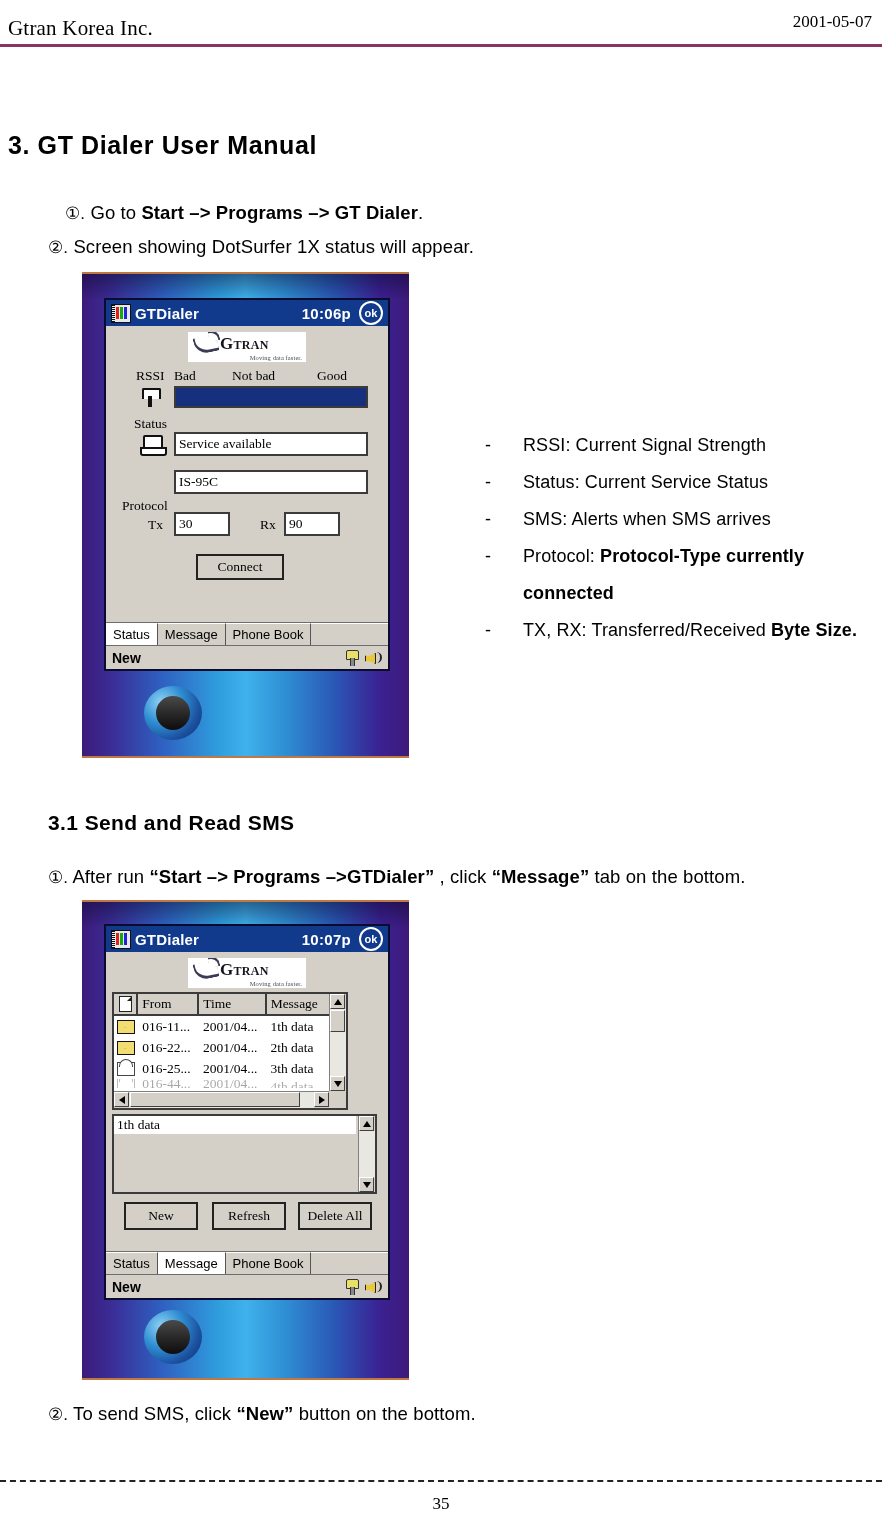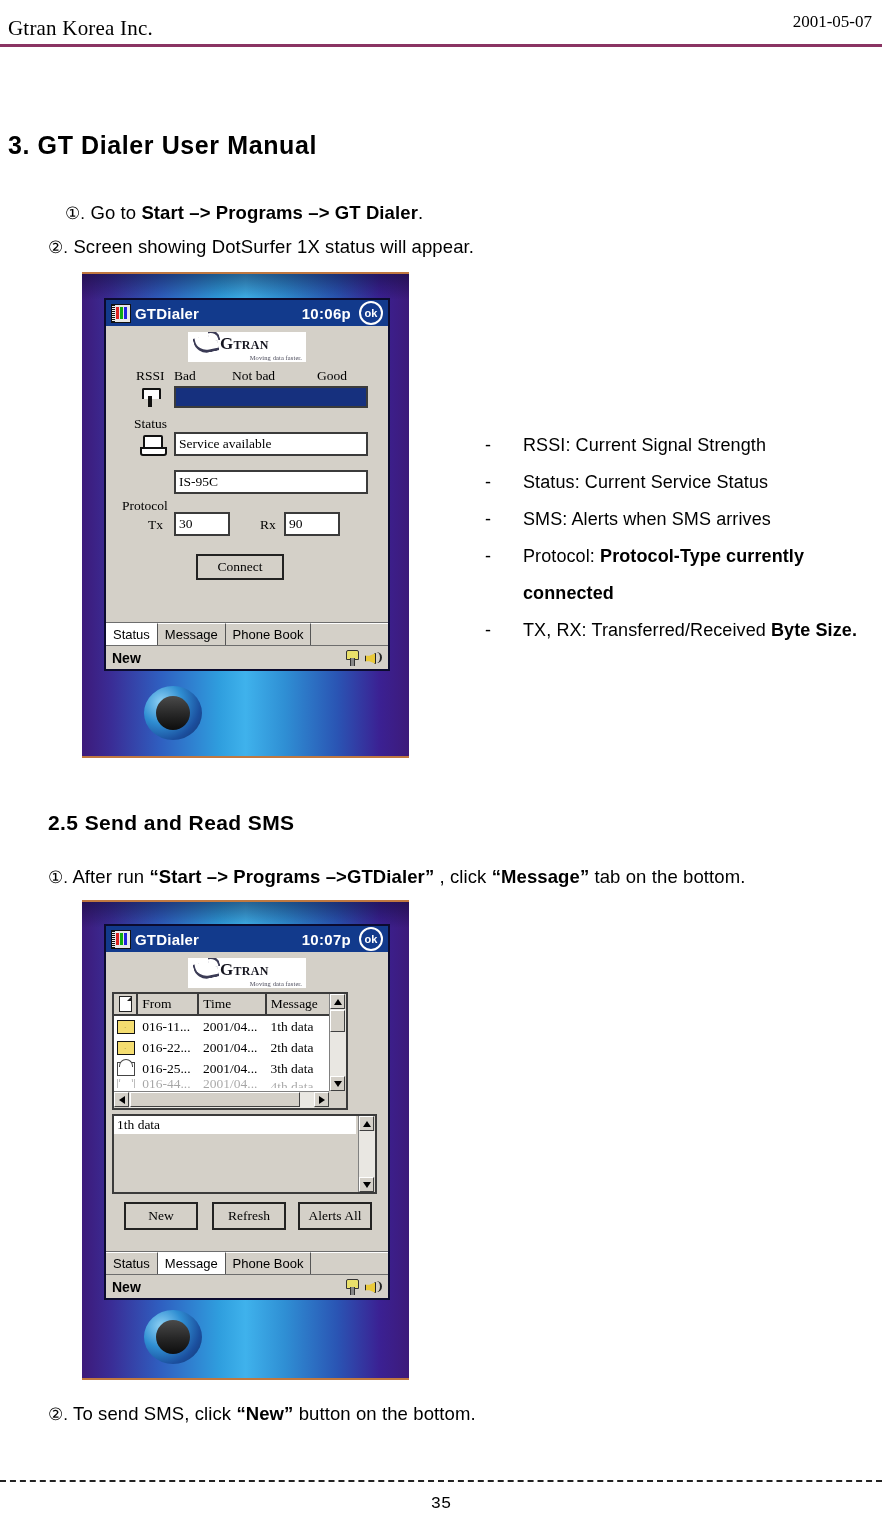--- a/index.html
+++ b/index.html
@@ -337,21 +337,21 @@
     display:block;
   }
 
   
   .footrule{
     position:absolute;left:0;top:1480px;width:882px;height:0;
     border-top:2px dashed #222;
   }
   .pagenum{
     position:absolute;left:0;top:1494px;width:882px;text-align:center;
-    font-family:Liberation Mono, monospace;font-size:17px;
+    font-family:Liberation Serif, serif;font-size:17px;
   }
 </style>
 </head>
 <body>
 
 <div class="page">
 
   <div class="hdr">
     <div class="hdr-company">Gtran Korea Inc.</div>
     <div class="hdr-date">2001-05-07</div>
@@ -463,21 +463,21 @@
     <div class="bul">
       <span class="dash">-</span>
       <span>Protocol: </span><b>Protocol-Type currently connected</b>
     </div>
     <div class="bul">
       <span class="dash">-</span>
       <span>TX, RX: Transferred/Received </span><b>Byte Size.</b>
     </div>
   </div>
 
-  <div class="h2">2.5 Send and Read SMS</div>
+  <div class="h2">3.1 Send and Read SMS</div>
 
   <div class="step" id="step3">
     <span class="num">①.</span>
     <span>After run </span><b>“Start –&gt; Programs –&gt;GTDialer”</b><span> , click </span><b>“Message”</b><span> tab on the bottom.</span>
   </div>
 
   <div class="device" style="left:82px;top:900px;width:327px;height:480px;">
 
     <div class="screen" style="left:22px;top:22px;width:286px;height:376px;">
 
@@ -577,21 +577,21 @@
                 <span class="arw up"></span>
               </div>
             <div class="sbbtn" style="left:0;bottom:0;">
                 <span class="arw down"></span>
               </div>
           </div>
         </div>
 
         <div class="btn" style="left:18px;top:250px;width:74px;height:28px;">New</div>
         <div class="btn" style="left:106px;top:250px;width:74px;height:28px;">Refresh</div>
-        <div class="btn" style="left:192px;top:250px;width:74px;height:28px;">Alerts All</div>
+        <div class="btn" style="left:192px;top:250px;width:74px;height:28px;">Delete All</div>
       </div>
 
       <div class="tabstrip">
         <div class="tab">Status</div>
         <div class="tab active">Message</div>
         <div class="tab">Phone Book</div>
         <div class="tab filler"></div>
       </div>
 
       <div class="cmdbar">

